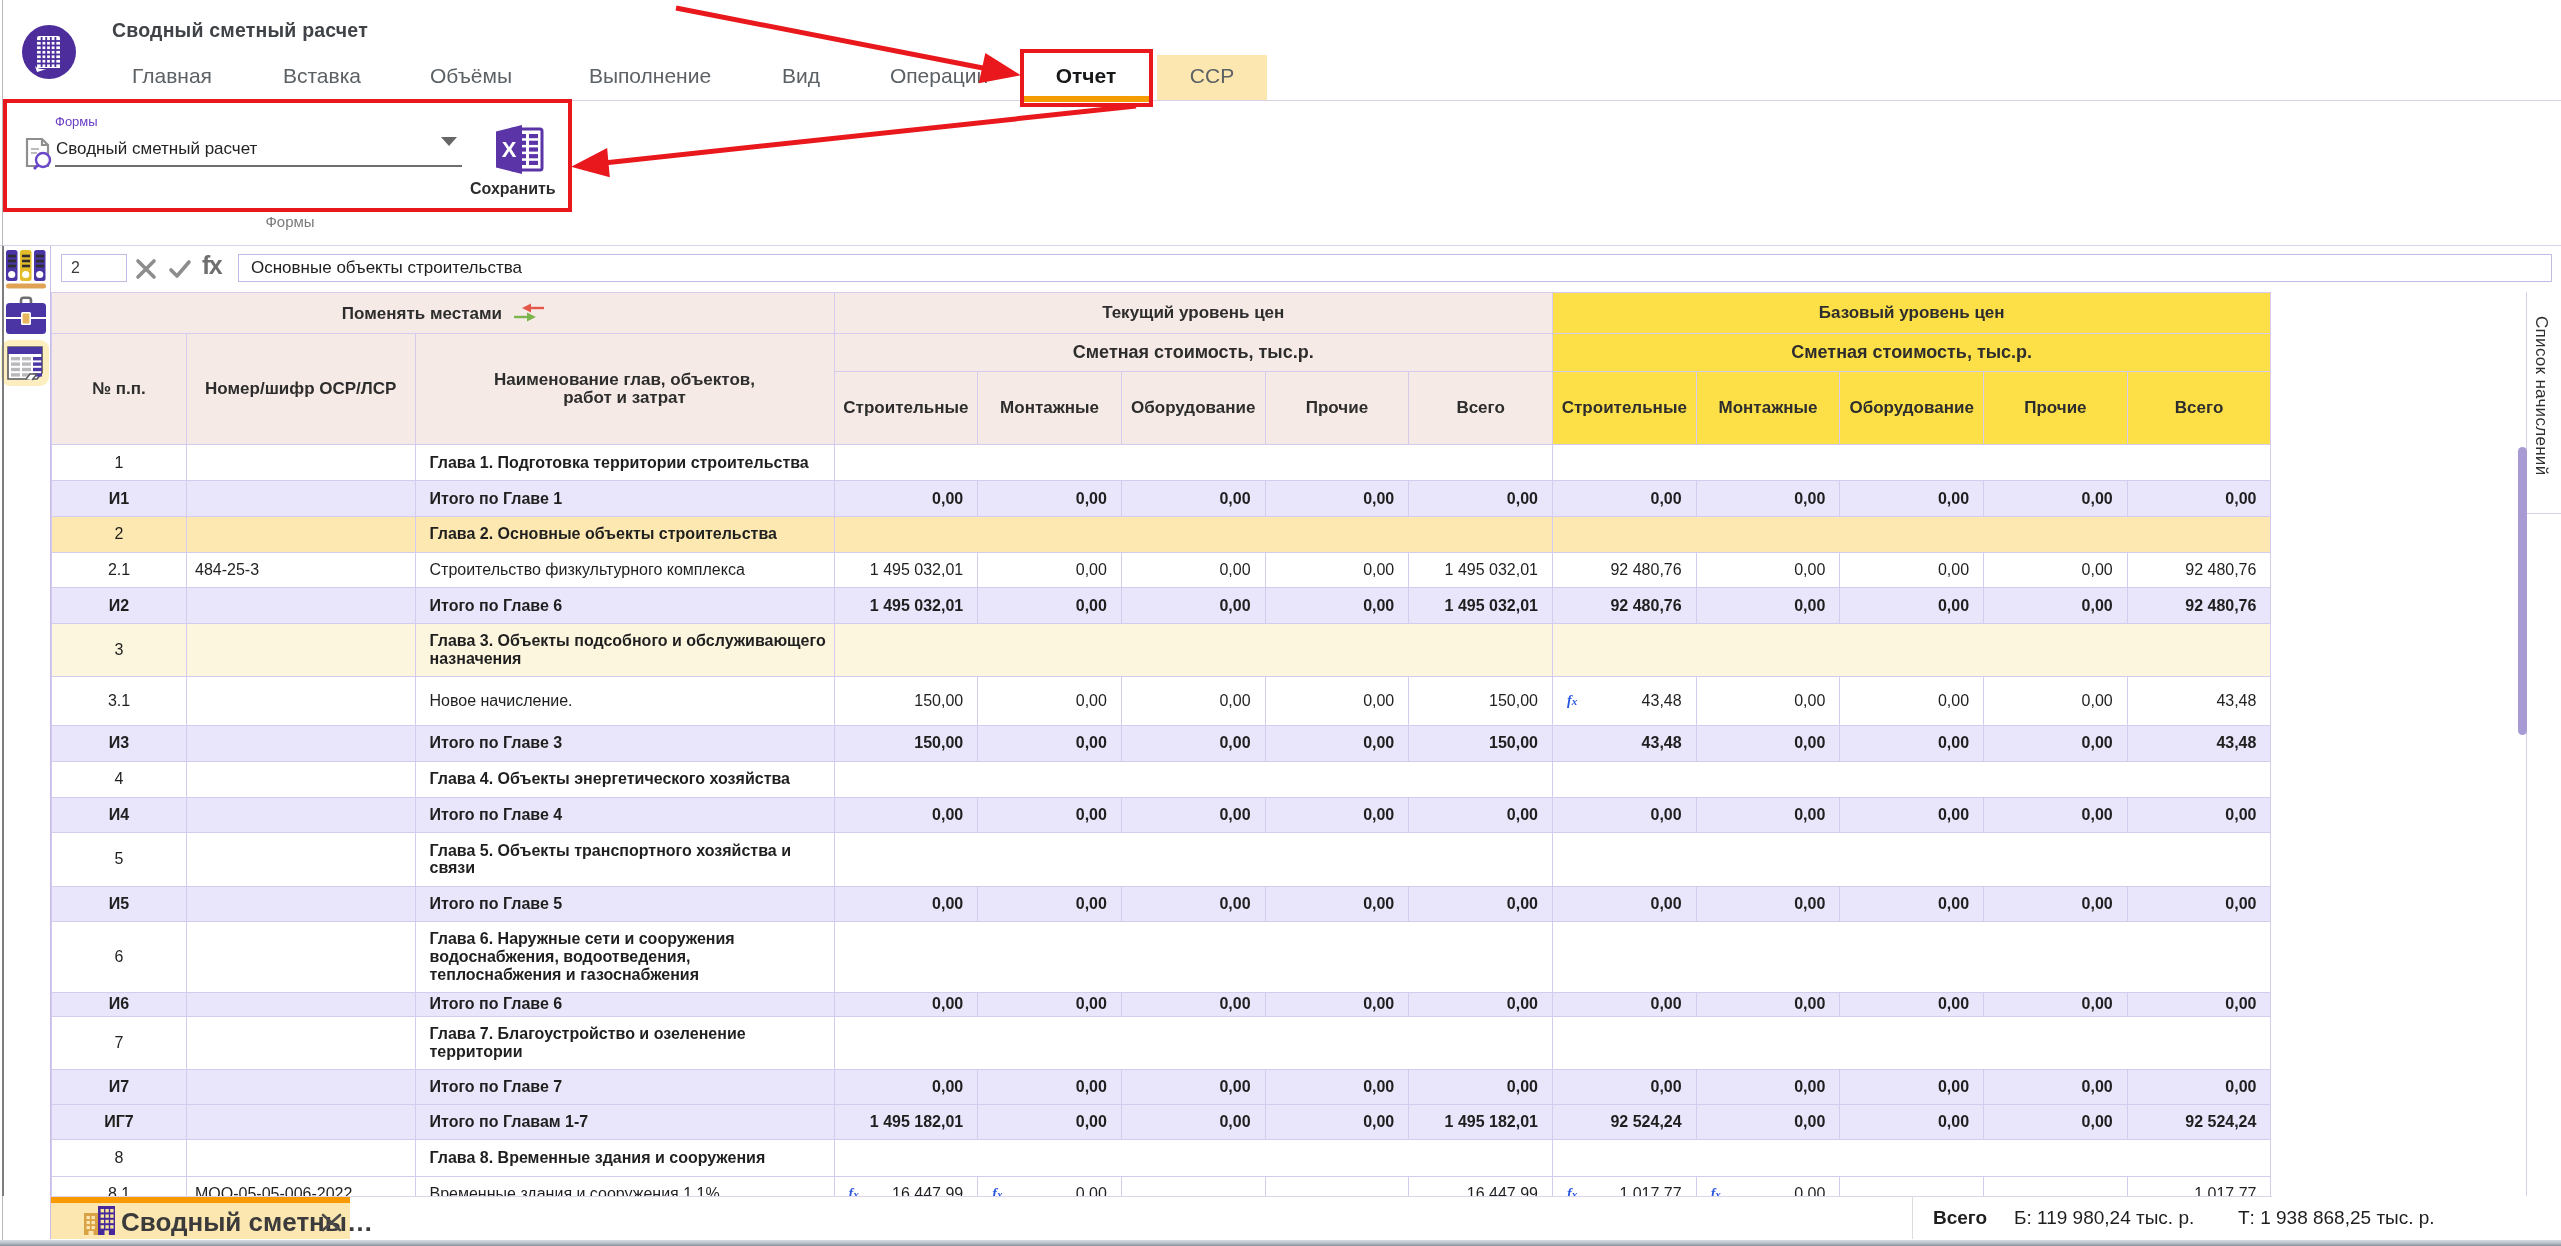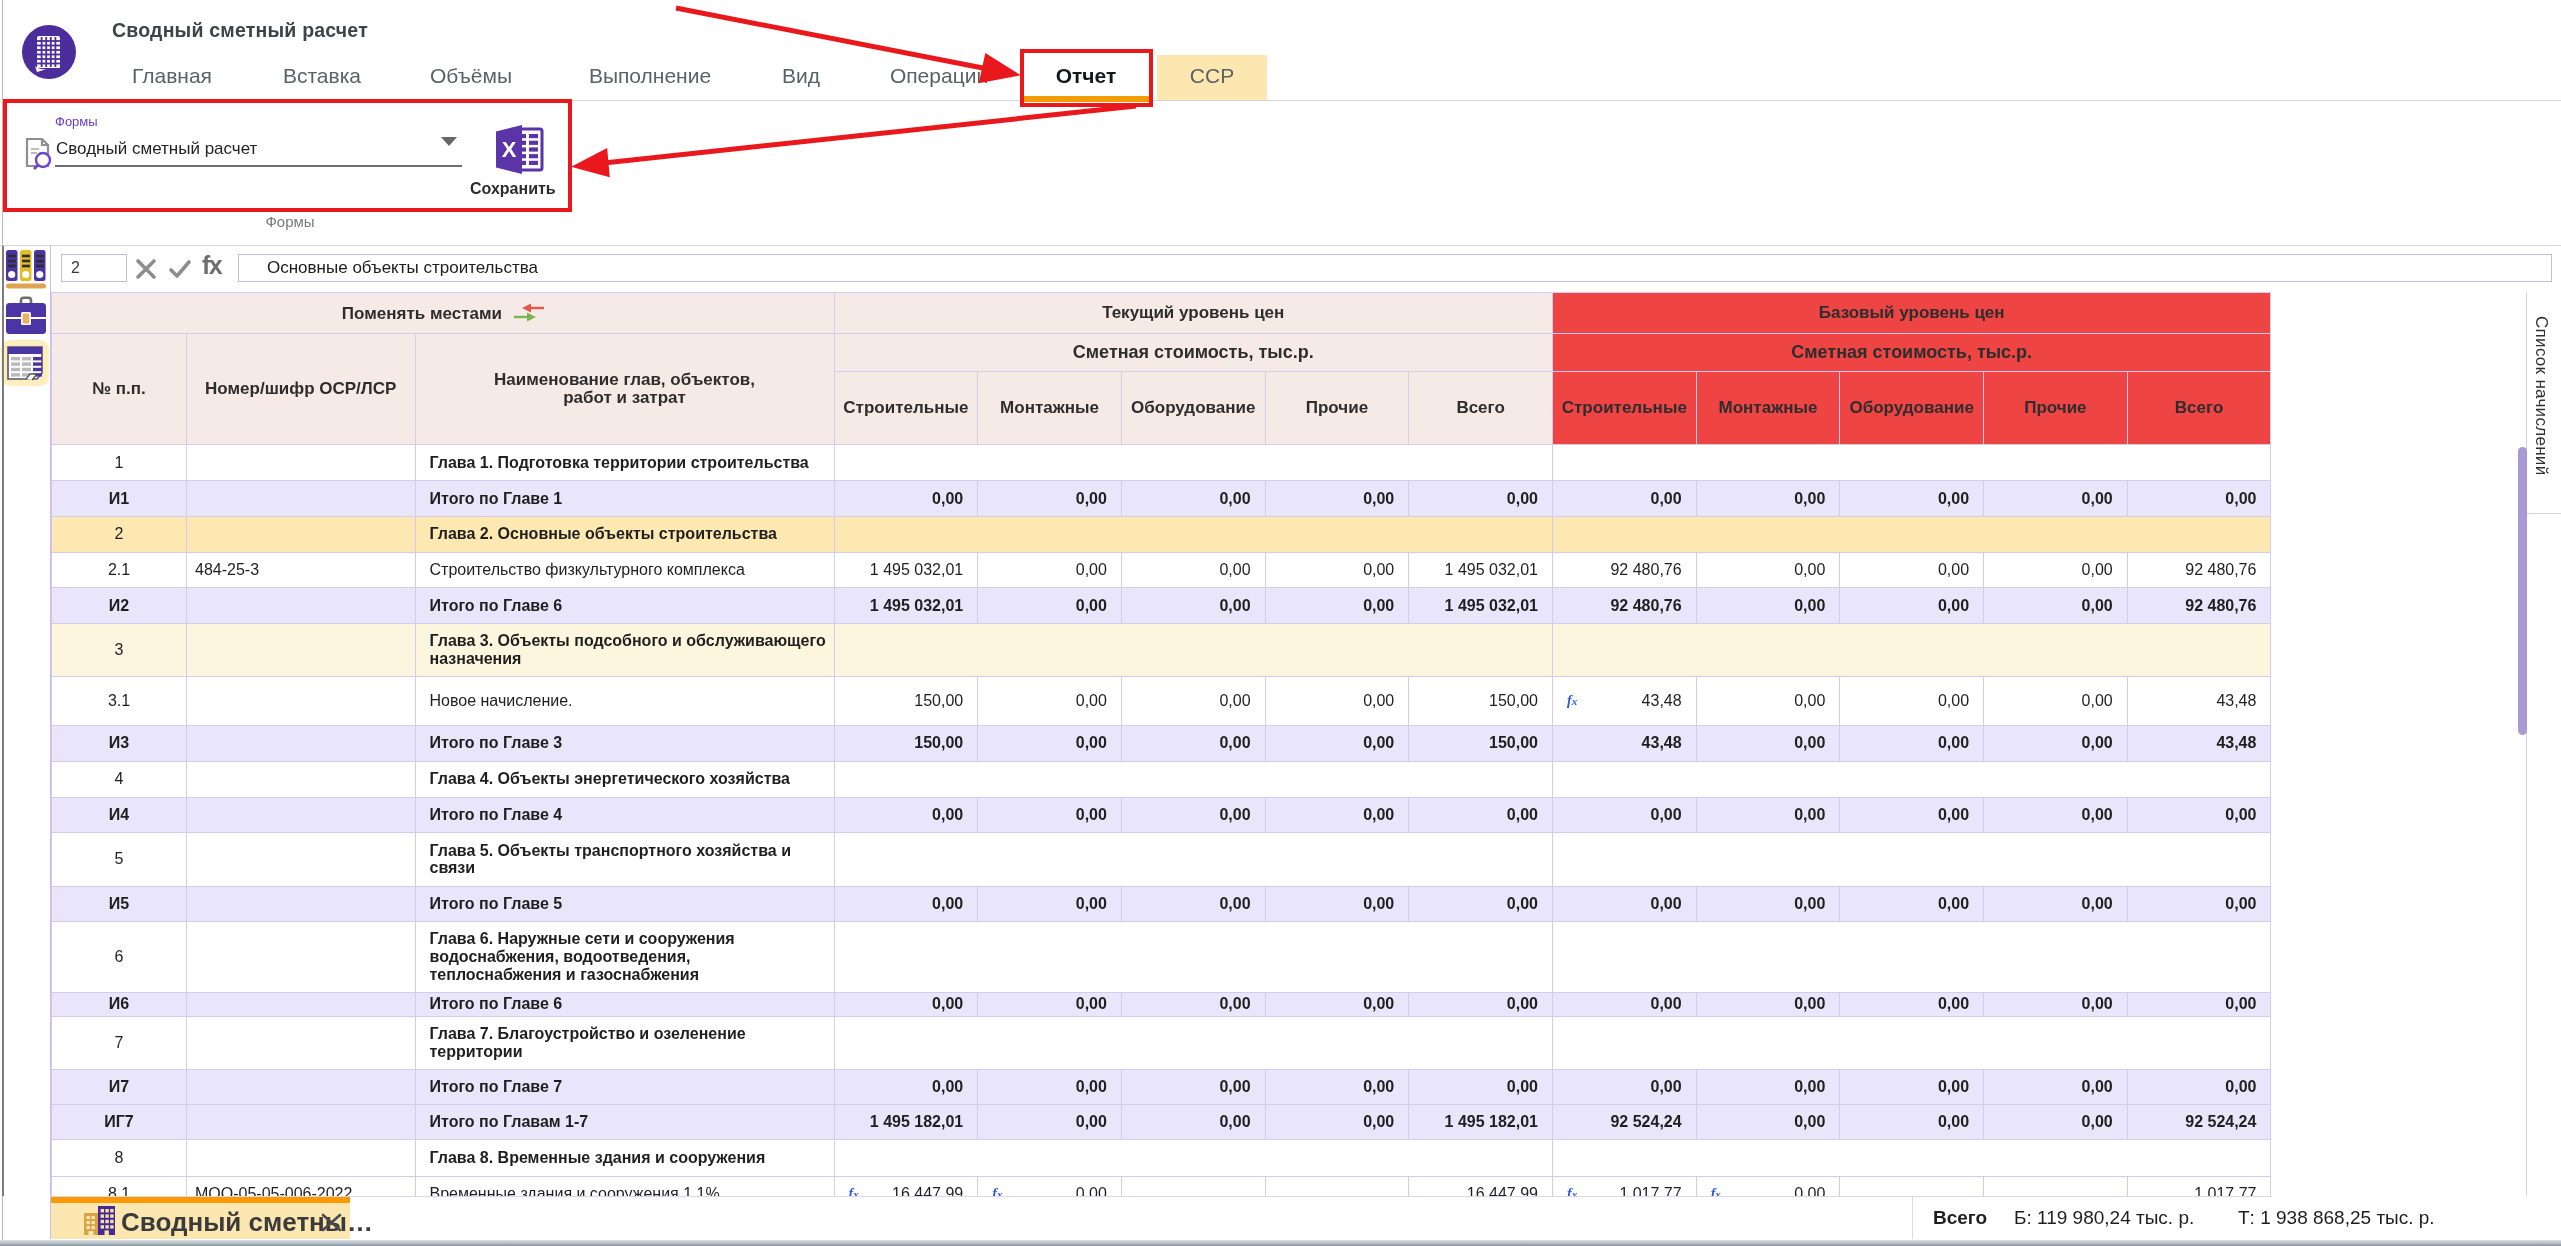--- a/index.html
+++ b/index.html
@@ -17,32 +17,32 @@
 .formlbl{left:55px;top:114px;font-size:13px;color:#6a3ec5}
 .ddtext{left:56px;top:139px;font-size:17px;color:#232323}
 .ddtri{left:441px;top:137px;width:0;height:0;border-left:8px solid transparent;border-right:8px solid transparent;border-top:9px solid #666}
 .ddline{left:55px;top:165px;width:407px;height:2px;background:#6e6e6e}
 .savetxt{left:470px;top:180px;width:102px;text-align:left;font-size:16px;font-weight:bold;color:#2c2c2c}
 .formcap{left:230px;top:213px;width:120px;text-align:center;font-size:15px;color:#7a7a7a}
 .sepline{left:0px;top:245px;width:2561px;height:1px;background:#d9d2e7}
 
 .inp{border:1px solid #c5b9e6;background:#fff;font-size:16px;color:#3a3a3a;display:flex;align-items:center}
 .inp1{left:61px;top:254px;width:66px;height:28px;padding-left:9px}
-.inp2{left:238px;top:254px;width:2314px;height:28px;padding-left:28px;color:#202020;font-size:17px}
+.inp2{left:238px;top:254px;width:2314px;height:28px;padding-left:12px;color:#202020;font-size:17px}
 .fbfx{left:202px;top:251px;font-size:25px;font-weight:bold;color:#6f6f6f;letter-spacing:-1.5px}
 
 .winleft{left:2px;top:0;width:1px;height:1246px;background:#b9b9b9}
 .gridleft{left:50px;top:246px;width:1px;height:993px;background:#c9bce8}
 
 #tbl{position:absolute;left:51px;top:292px;width:2221px;height:904px;overflow:hidden}
 table{border-collapse:collapse;table-layout:fixed;width:2220px}
 td,th{border:1px solid #d5cbee;font-size:16px;color:#1f1f1f;vertical-align:middle;line-height:17.7px;overflow:hidden}
 th{font-weight:bold;color:#2d2d2d;font-size:17px}
 .hpink{background:#f5eae5}
-.hgreen{background:#ef4444}
+.hgreen{background:#fde047}
 tr.plain td{background:#fff}
 tr.itog td{background:#e9e5fa;font-weight:bold}
 tr.sel td{background:#fce8b0}
 tr.ch3 td{background:#fdf6df}
 td.c0{text-align:center}
 td.c1{text-align:left;padding-left:8px}
 td.c2{text-align:left;padding-left:14px;padding-right:8px;white-space:nowrap}
 td.num{text-align:right;padding-right:14px;position:relative}
 td.b{font-weight:bold}
 .fx{position:absolute;left:14px;top:50%;transform:translateY(-50%);font-style:italic;font-weight:bold;color:#2857e0;font-size:14px;font-family:"Liberation Serif",serif}

